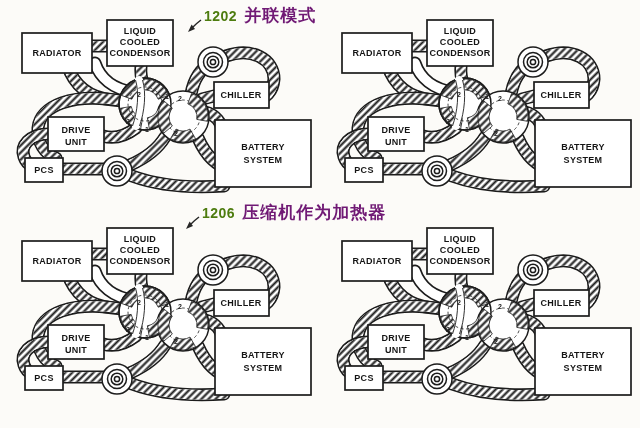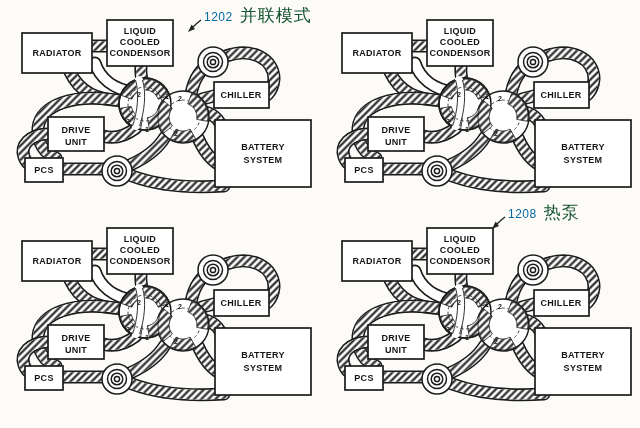--- a/index.html
+++ b/index.html
@@ -16,22 +16,22 @@
   .ring{fill:#ffffff;stroke:#1c1c1c;stroke-width:1.5;}
   .sector{stroke:#1c1c1c;stroke-width:0.8;}
   .dash{fill:none;stroke:#1c1c1c;stroke-width:0.8;stroke-dasharray:3 2.6;}
   .chan{fill:none;stroke:#ffffff;stroke-width:8;stroke-linecap:round;}
   .chanEdge{fill:none;stroke:#1c1c1c;stroke-width:0.9;}
   text.lbl{font-family:"Liberation Sans",sans-serif;font-weight:700;font-size:9px;
            fill:#151515;text-anchor:middle;letter-spacing:.3px;}
   text.port{font-family:"Liberation Sans",sans-serif;font-weight:700;font-size:7px;
            fill:#202020;text-anchor:middle;}
   .fig-title{position:absolute;white-space:nowrap;line-height:20px;}
-  .fig-num{font-weight:400;font-size:12px;color:#0369a1;margin-right:7px;letter-spacing:.5px;}
-  .fig-zh{font-weight:400;font-size:17px;color:#14532d;letter-spacing:1px;}
+  .fig-num{font-weight:700;font-size:14px;color:#4d7c0f;margin-right:7px;letter-spacing:.5px;}
+  .fig-zh{font-weight:700;font-size:17px;color:#701a75;letter-spacing:1px;}
   .leader{position:absolute;left:-16px;top:13px;}
 </style>
 </head>
 <body>
 
 <div class="page">
 
   <svg class="canvas" width="640" height="428" viewBox="0 0 640 428">
     <defs>
       <pattern id="hatch" width="5" height="5" patternUnits="userSpaceOnUse" patternTransform="rotate(45)">
@@ -255,22 +255,22 @@
 
   <div class="fig-title" style="left:204px;top:6px;">
     <svg class="leader" width="15" height="15">
       <path d="M13,1 C9,4 7,6 5,8" stroke="#262626" stroke-width="1.5" fill="none"></path>
       <polygon points="0,13 7,10 3.6,5.4" fill="#262626"></polygon>
     </svg>
     <span class="fig-num">1202</span><span class="fig-zh">并联模式</span>
   </div>
 
 
-
-  <div class="fig-title" style="left:508px;top:203px;">
+  <div class="fig-title" style="left:202px;top:203px;">
     <svg class="leader" width="15" height="15">
       <path d="M13,1 C9,4 7,6 5,8" stroke="#262626" stroke-width="1.5" fill="none"></path>
       <polygon points="0,13 7,10 3.6,5.4" fill="#262626"></polygon>
     </svg>
-    <span class="fig-num">1208</span><span class="fig-zh">热泵</span>
+    <span class="fig-num">1206</span><span class="fig-zh">压缩机作为加热器</span>
   </div>
 
+
 </div>
 
 </body></html>

